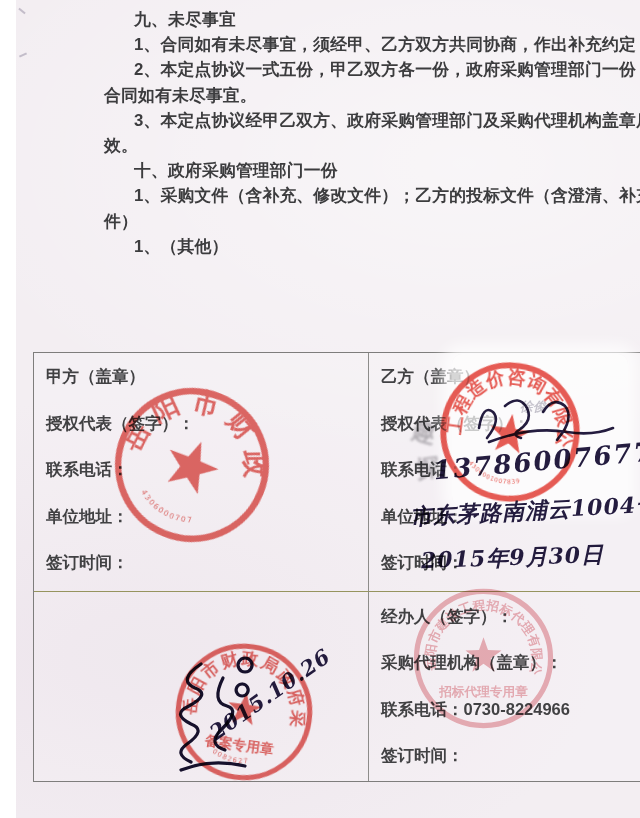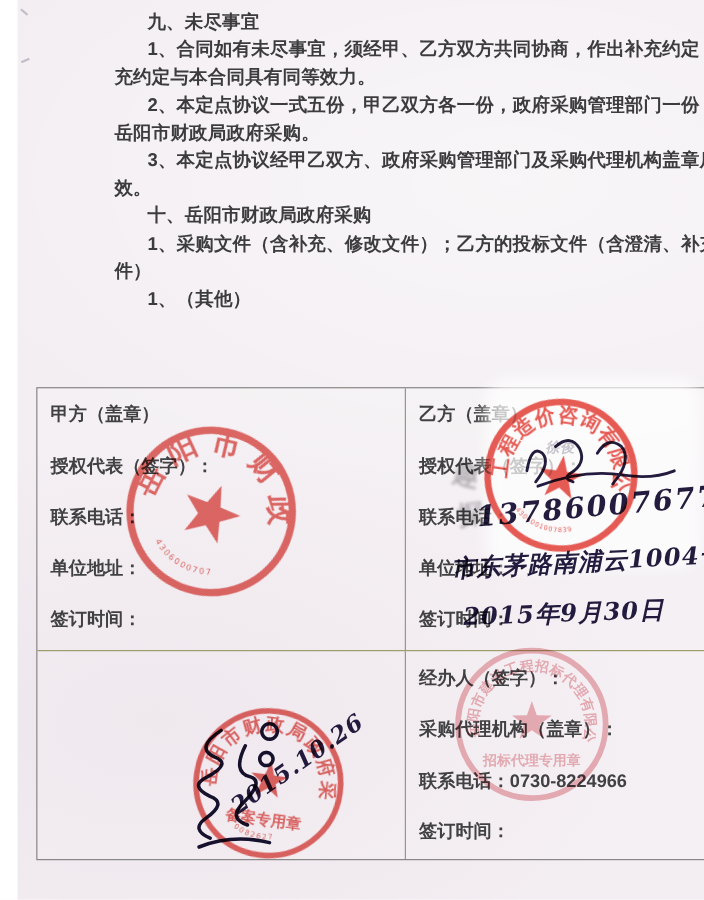--- a/index.html
+++ b/index.html
@@ -64,26 +64,25 @@
 <body>
 
 <div class="page">
 
   <div class="pencil" style="left:2px;top:10px;transform:rotate(40deg);"></div>
   <div class="pencil" style="left:3px;top:54px;transform:rotate(-25deg);"></div>
 
   <div class="doc-text">
     <div class="line ind">九、未尽事宜</div>
     <div class="line ind">1、合同如有未尽事宜，须经甲、乙方双方共同协商，作出补充约定；补</div>
-    <div class="line cont">充约定与本合同具有同等效力。</div>
     <div class="line ind">2、本定点协议一式五份，甲乙双方各一份，政府采购管理部门一份，采</div>
-    <div class="line cont">岳阳市财政局政府采购。</div>
+    <div class="line cont">合同如有未尽事宜。</div>
     <div class="line ind">3、本定点协议经甲乙双方、政府采购管理部门及采购代理机构盖章后生</div>
     <div class="line cont">效。</div>
-    <div class="line ind">十、岳阳市财政局政府采购</div>
+    <div class="line ind">十、政府采购管理部门一份</div>
     <div class="line ind">1、采购文件（含补充、修改文件）；乙方的投标文件（含澄清、补充文</div>
     <div class="line cont">件）</div>
     <div class="line ind">1、（其他）</div>
   </div>
 
   <div class="sig-table">
     <div class="cell cell-a">
       <div class="fld">甲方（盖章）</div>
       <div class="fld">授权代表（签字）：</div>
       <div class="fld">联系电话：</div>
@@ -171,21 +170,21 @@
 
   <svg class="ink-svg" style="left:455px;top:388px;" width="150" height="62" viewBox="0 0 150 62">
     <g fill="none" stroke="#241c40" stroke-width="2.6" stroke-linecap="round">
       <path d="M8,40 Q12,16 22,24 Q30,32 16,50"></path>
       <path d="M34,18 Q48,6 56,20 Q62,33 48,42 Q40,47 50,50"></path>
       <path d="M72,24 Q82,8 94,18 Q102,28 92,44 L86,52"></path>
       <path d="M18,54 Q60,38 96,44 Q122,48 142,40"></path>
     </g>
   </svg>
 
-  <span class="handwrite" style="left:480px;top:398px;font-size:13px;opacity:.25;">徐俊</span>
+  <span class="handwrite" style="left:504px;top:398px;font-size:13px;opacity:.25;">徐俊</span>
 
   <div class="handwrite hw-phone">13786007677</div>
   <div class="handwrite hw-addr">市东茅路南浦云1004号</div>
   <div class="handwrite hw-date-b">2015年9月30日</div>
 
   <svg class="ink-svg" style="left:145px;top:650px;" width="140" height="140" viewBox="0 0 140 140">
     <g fill="none" stroke="#17122e" stroke-width="3.2" stroke-linecap="round">
       <path d="M40,14 Q16,30 34,38 Q50,44 28,56 Q10,64 30,74 Q46,80 26,94 Q12,104 30,112"></path>
       <path d="M62,28 Q50,52 66,56 Q80,60 60,80 Q46,94 64,100"></path>
       <path d="M84,22 a7,7 0 1 1 0.1,0 m-3,12 a6,6 0 1 0 0.1,0"></path>

